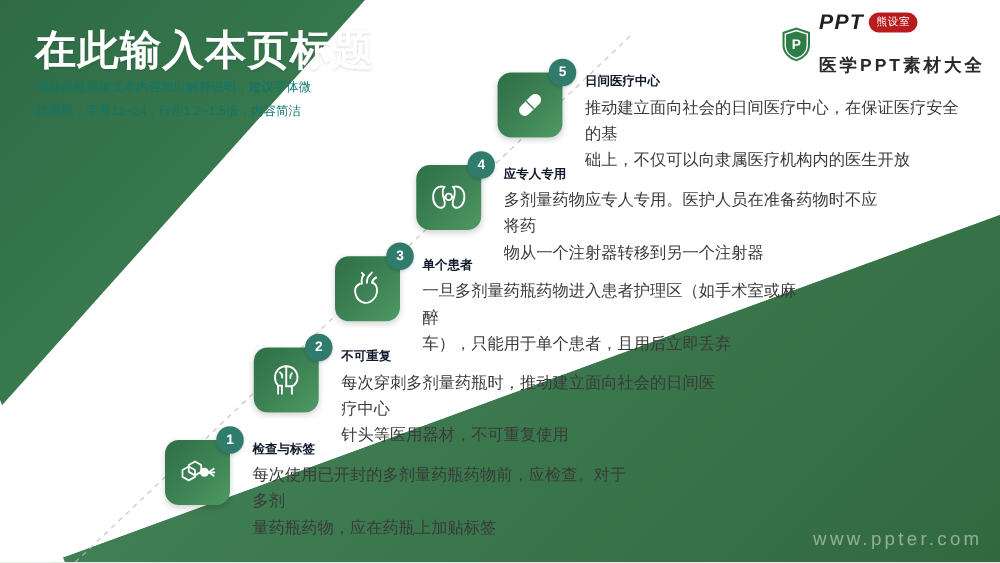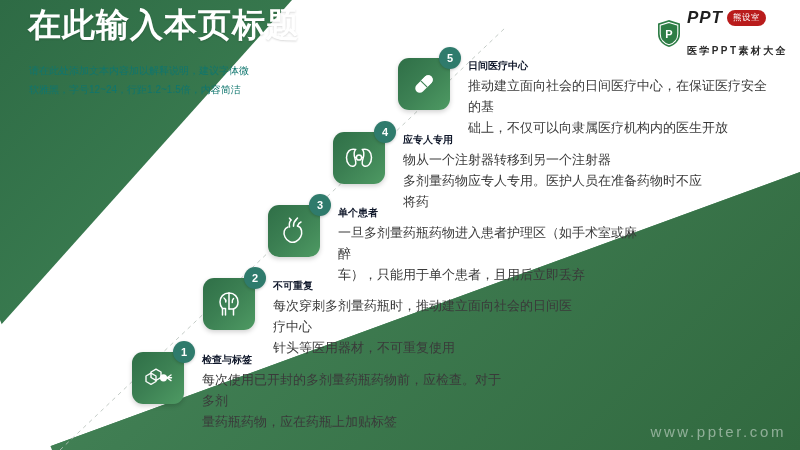--- a/index.html
+++ b/index.html
@@ -37,21 +37,21 @@
   .bg-white-notch {
     position:absolute;
     left:0; bottom:0;
     width:52px; height:130px;
     background:#ffffff;
     clip-path:polygon(0 130px, 52px 130px, 0 0);
   }
 
   
   .title {
-    position:absolute; left:28px; top:6px;
+    position:absolute; left:28px; top:21px;
     font-size:33px; font-weight:bold; color:#ffffff;
     letter-spacing:1px; line-height:1.15;
     text-shadow:0 1px 2px rgba(0,0,0,.15);
   }
   .subtitle {
     position:absolute; left:29px; top:62px;
     width:330px;
     font-size:10px; color:#0f766e; line-height:1.85;
   }
   .subtitle div { white-space:nowrap; }
@@ -67,21 +67,21 @@
   .logo-ppt {
     font-size:17px; font-weight:bold; color:#1f1f1f;
     letter-spacing:1px; font-style:italic;
   }
   .logo-badge {
     background:#b91c1c; color:#fff; font-size:8.5px;
     padding:2px 6px; border-radius:9px; font-weight:normal;
     letter-spacing:.5px; white-space:nowrap;
   }
   .logo-row2 {
-    font-size:10px; color:#2a2a2a; letter-spacing:2.4px;
+    font-size:14px; color:#2a2a2a; letter-spacing:2.4px;
     white-space:nowrap; font-weight:bold;
   }
 
   
   .connector { position:absolute; left:0; top:0; width:800px; height:450px; pointer-events:none; }
 
   
   .item { position:absolute; }
   .item-icon-wrap { position:absolute; left:0; top:0; }
   .icon-tile {
@@ -182,22 +182,22 @@
             <line x1="13.2" y1="12.5" x2="12" y2="12.5"></line>
             <line x1="18.8" y1="12.5" x2="20" y2="12.5"></line>
           </g>
         </svg>
       </div>
       <div class="badge">4</div>
     </div>
     <div class="item-text">
       <div class="item-title">应专人专用</div>
       <div class="item-desc">
+        <div>多剂量药物应专人专用。医护人员在准备药物时不应将药</div>
         <div>物从一个注射器转移到另一个注射器</div>
-        <div>多剂量药物应专人专用。医护人员在准备药物时不应将药</div>
       </div>
     </div>
   </div>
 
   <div class="item" style="left:268px; top:205px;">
     <div class="item-icon-wrap">
       <div class="icon-tile">
         <svg width="28" height="30" viewBox="0 0 28 30">
           <g fill="none" stroke="#ffffff" stroke-width="1.5" stroke-linecap="round" stroke-linejoin="round">
             <path d="M8 11 C4 12.5 3 17 5 21 C7 25.5 12 27.5 16 25.5 C20 23.5 22.5 19 21.5 14.5 C21 12 19.5 10.5 17.5 10"></path>

